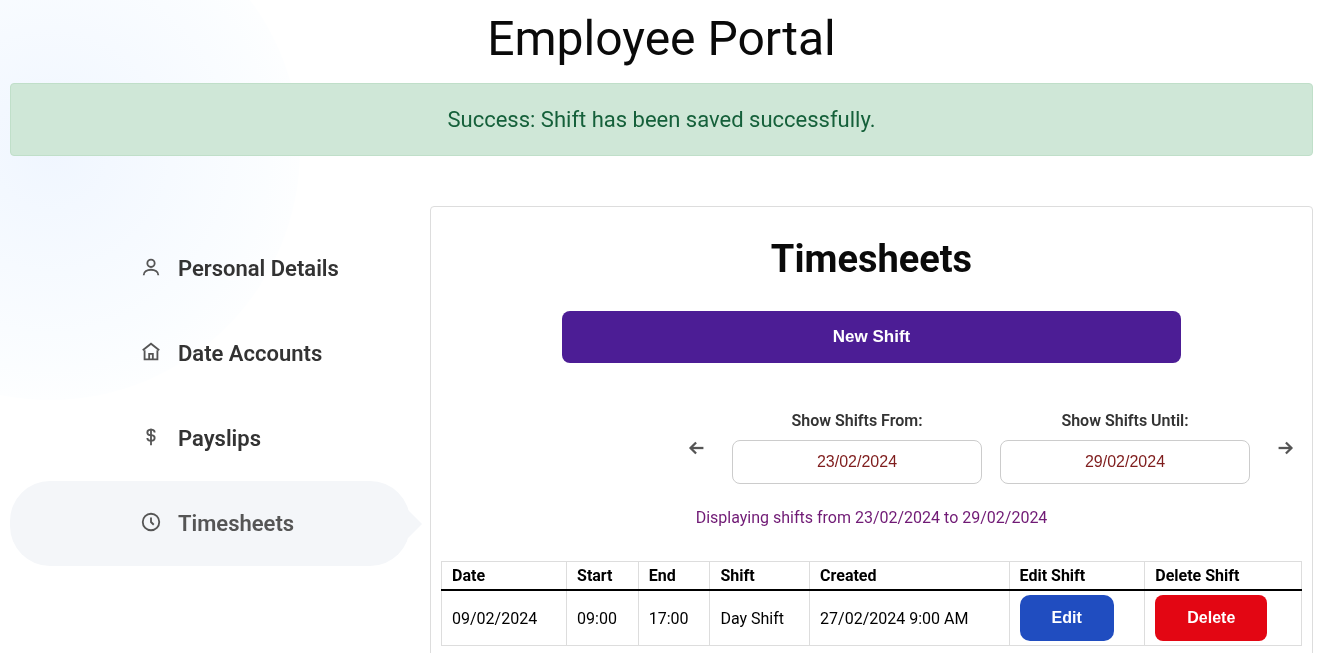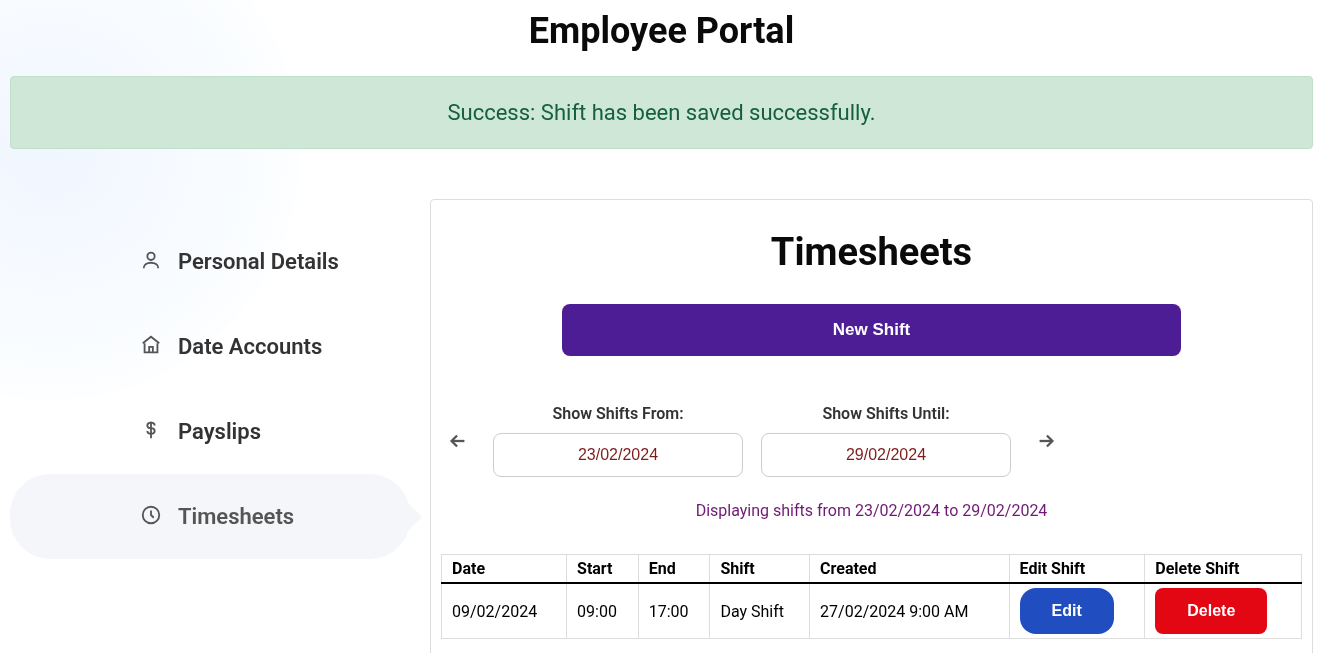--- a/index.html
+++ b/index.html
@@ -23,24 +23,24 @@
       background: radial-gradient(circle, rgba(230, 240, 255, 0.6) 0%, rgba(240, 248, 255, 0.3) 60%, rgba(255,255,255,0) 80%);
       z-index: -1;
     }
     .container {
       max-width: 1323px;
       margin: 0 auto;
       padding: 10px 10px 30px 10px;
     }
     .page-title {
       text-align: center;
-      font-size: 36px;
-      font-weight: 700;
+      font-size: 48px;
+      font-weight: 400;
       color: #0a0a0a;
-      margin-bottom: 24px;
+      margin-bottom: 16px;
     }
     .alert-success {
       background: #cfe7d7;
       border: 1px solid #c0dfc9;
       border-radius: 4px;
       text-align: center;
       padding: 23px;
       color: #15603a;
       font-size: 22px;
       margin-bottom: 50px;
@@ -122,21 +122,21 @@
       border-radius: 8px;
       padding: 16px;
       font-size: 17px;
       font-weight: 600;
       cursor: pointer;
       text-align: center;
     }
     .date-range-row {
       display: flex;
       align-items: center;
-      justify-content: flex-start;
+      justify-content: flex-end;
       gap: 18px;
       margin-bottom: 24px;
       margin-top: 48px;
     }
     .arrow-btn {
       background: none;
       border: none;
       color: #555;
       cursor: pointer;
       padding: 6px;
@@ -189,21 +189,21 @@
     }
     table.shifts th {
       font-weight: 700;
       border-top: 1px solid #ddd;
       border-bottom: 2px solid #000;
     }
     .btn-edit {
       background: #204dc0;
       color: #fff;
       border: none;
-      border-radius: 16px;
+      border-radius: 10px;
       padding: 14px 32px;
       font-size: 16px;
       font-weight: 600;
       cursor: pointer;
     }
     .btn-delete {
       background: #e30613;
       color: #fff;
       border: none;
       border-radius: 8px;

